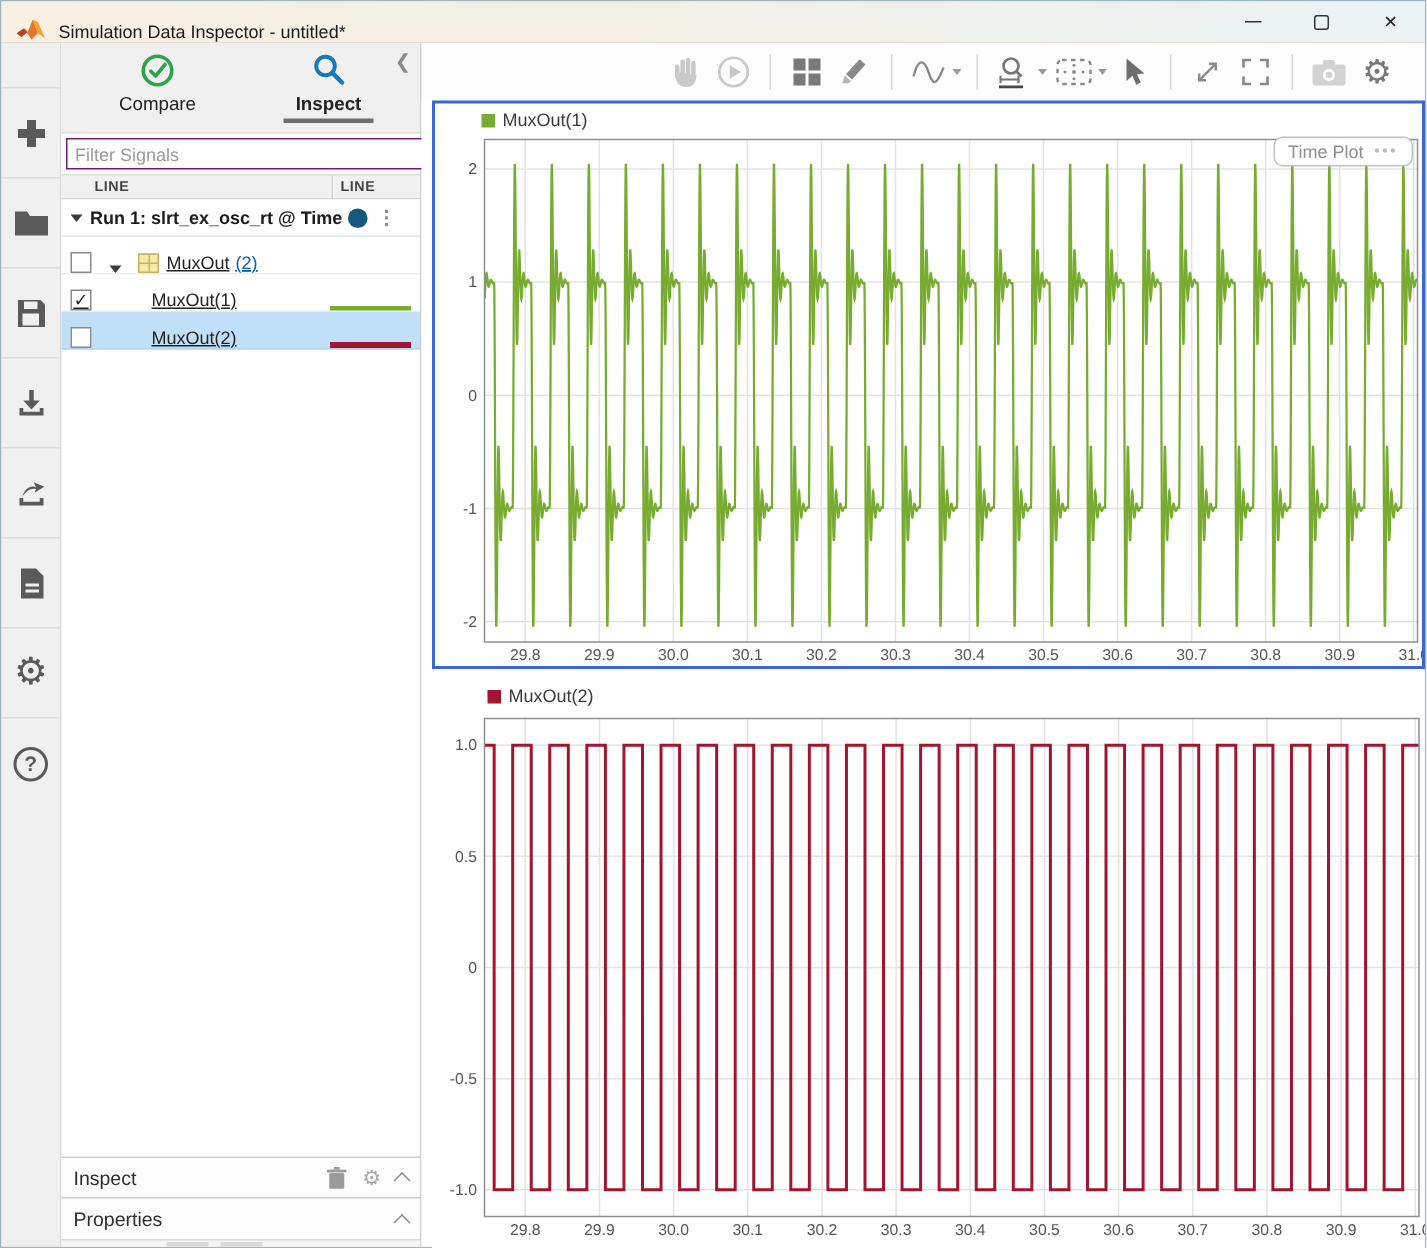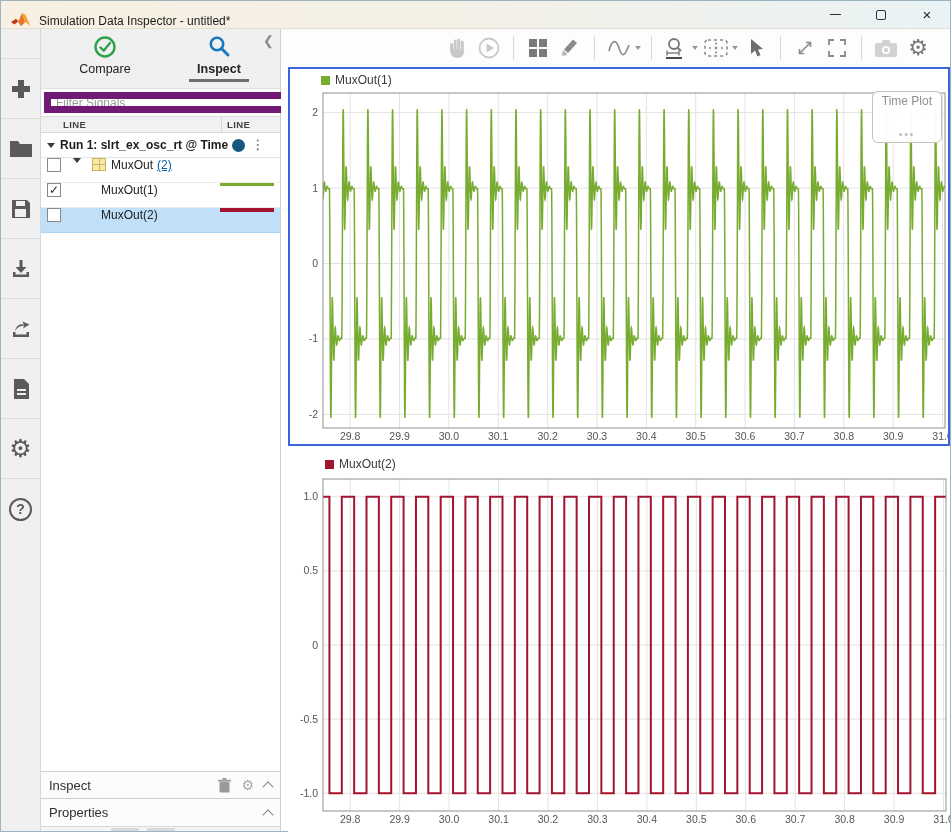--- a/index.html
+++ b/index.html
@@ -43,40 +43,40 @@
     border-right:1px solid #cfcfcf; display:flex; flex-direction:column; position:relative; }
   .tabbar { height:60px; background:#f0f0f0; display:flex; position:relative;
     border-bottom:1px solid #e0e0e0; }
   .tab { width:100px; margin-left:14px; display:flex; flex-direction:column;
     align-items:center; justify-content:flex-start; padding-top:6px; cursor:default; }
   .tab .tab-label { font-size:12.5px; color:#222; margin-top:3px; padding-bottom:4px; }
   .tab.active .tab-label { font-weight:bold; border-bottom:3px solid #6e6e6e; padding:0 8px 3px 8px; }
   .collapse-btn { position:absolute; right:6px; top:4px; color:#8a8a8a; font-size:13px; }
 
   .filter-row { padding:3px 2px 3px 3px; background:#fdfdfd; }
-  .filter-input { width:278px; height:21px; border:7px solid #701a75; font-size:12px;
+  .filter-input { width:278px; height:21px; border:1px solid #701a75; font-size:12px;
     padding:0 5px; color:#333; font-family:"Liberation Sans",sans-serif; }
   .filter-input::placeholder { color:#9a9a9a; }
 
   .grid-header { height:17px; background:#f1f1f1; border-top:1px solid #dedede;
     border-bottom:1px solid #d8d8d8; display:flex; font-size:9.5px; font-weight:bold;
     color:#444; letter-spacing:0.4px; }
   .col-name { width:180px; padding-left:22px; display:flex; align-items:center; }
   .col-line { flex:1; border-left:1px solid #d5d5d5; padding-left:5px; display:flex; align-items:center; }
 
   .run-row { height:25px; display:flex; align-items:center; border-bottom:1px solid #e4e4e4;
     font-size:12px; font-weight:bold; color:#1c1c1c; padding-left:6px; background:#fff; }
   .tri { width:0; height:0; border-left:4px solid transparent; border-right:4px solid transparent;
     border-top:5px solid #3c3c3c; margin-right:5px; flex:0 0 auto; }
   .run-label { white-space:nowrap; overflow:hidden; max-width:185px; }
   .run-dot { width:13px; height:13px; border-radius:50%; margin-left:4px; flex:0 0 auto; }
   .kebab { margin-left:6px; color:#8a8a8a; font-size:13px; letter-spacing:0; line-height:0.6; }
 
-  .sig-row { height:25px; display:flex; align-items:flex-start; border-bottom:1px solid #ececec;
-    font-size:12px; color:#222; background:#fff; }
+  .sig-row { height:25px; display:flex; align-items:flex-end; border-bottom:1px solid #ececec;
+    font-size:12px; color:#222; background:#fff;text-decoration:underline; }
   .sig-row.selected { background:#bfe0f8; border-bottom:1px solid #b0d4ef; }
   .cbx { width:14px; height:14px; border:1px solid #8a8a8a; background:#fff; margin-left:6px;
     flex:0 0 auto; display:flex; align-items:center; justify-content:center;
     font-size:12px; color:#2b2b2b; }
   .mux-icon { width:14px; height:13px; display:grid; grid-template-columns:1fr 1fr;
     grid-template-rows:1fr 1fr; border:1px solid #c9b35a; background:#c9b35a; gap:1px;
     margin:0 5px 0 6px; flex:0 0 auto; }
   .mux-icon div { background:#f7eaa8; }
   .count-link { color:#0b5fa5; text-decoration:underline; margin-left:4px; }
   .line-cell { margin-left:auto; width:60px; flex:0 0 60px; display:flex; align-items:center; }
@@ -107,21 +107,21 @@
   .plots { flex:1; position:relative; background:#fff; }
 
   .subplot { position:absolute; left:7px; width:662px; background:#fff; }
   .subplot-1 { top:0; height:379px; border:2px solid #3a66d9; }
   .subplot-2 { top:384px; height:382px; }
   .legend { position:absolute; display:flex; align-items:center; gap:5px;
     font-size:12px; color:#3a3a3a; z-index:3; }
   .legend-swatch { width:9px; height:9px; }
   .badge { position:absolute; right:6px; top:22px; z-index:4; background:rgba(255,255,255,0.95);
     border:1px solid #c2c2c2; border-radius:6px; padding:2px 9px; font-size:12px;
-    color:#8f8f8f; display:flex; align-items:center; gap:20px;flex-direction:column; }
+    color:#8f8f8f; display:flex; align-items:center; gap:7px; }
   .badge-dots { color:#bdbdbd; font-size:11px; letter-spacing:1.5px; }
 </style>
 </head>
 <body>
 
 <div class="window">
 
   <div class="titlebar">
     <svg class="app-logo" viewBox="0 0 24 19">
       <polygon points="0,12 6,8 9,11 4,15" fill="#c23b22"></polygon>

